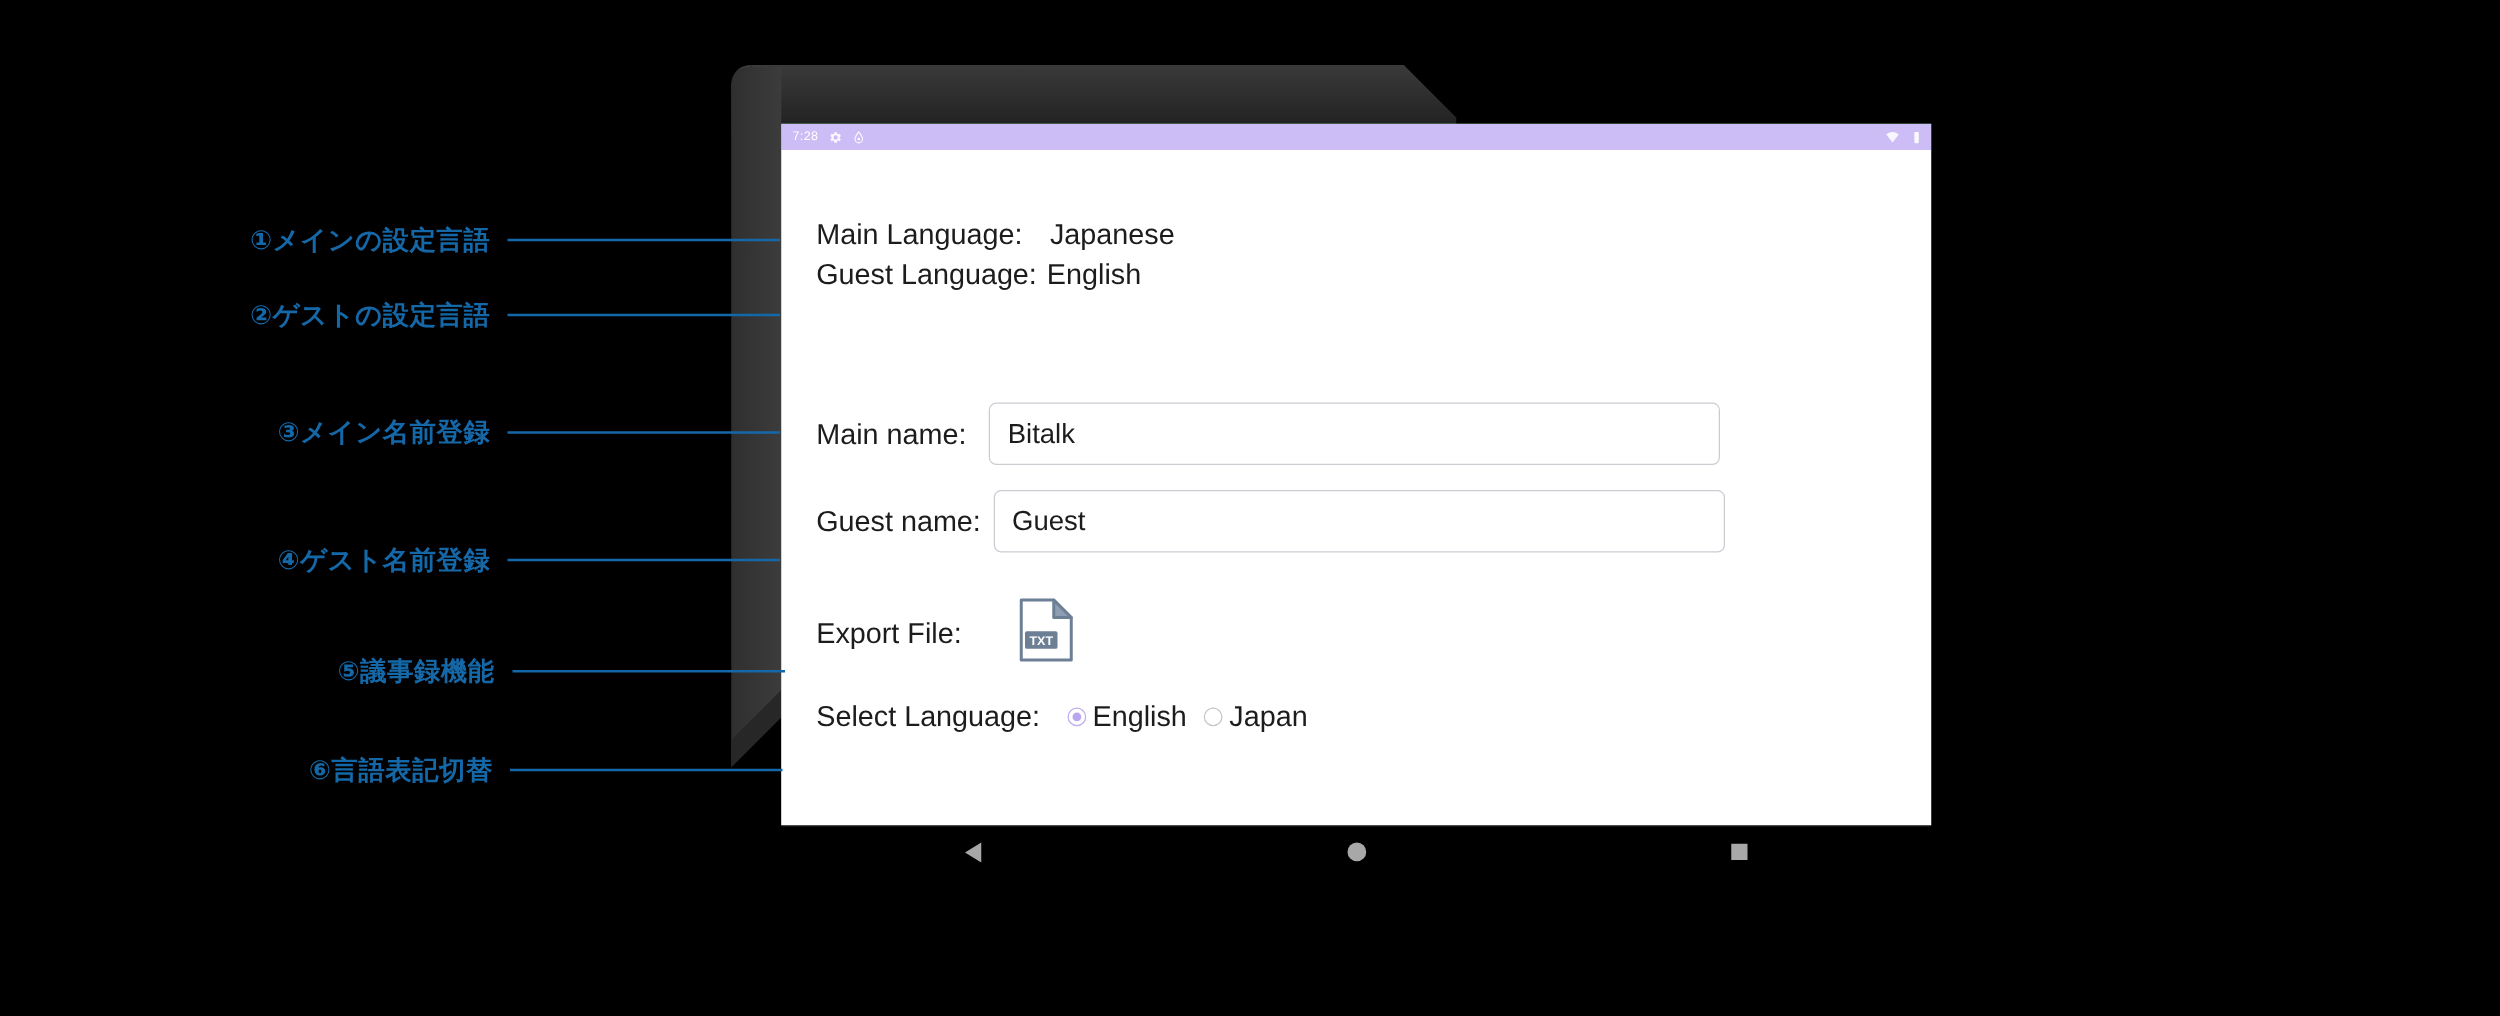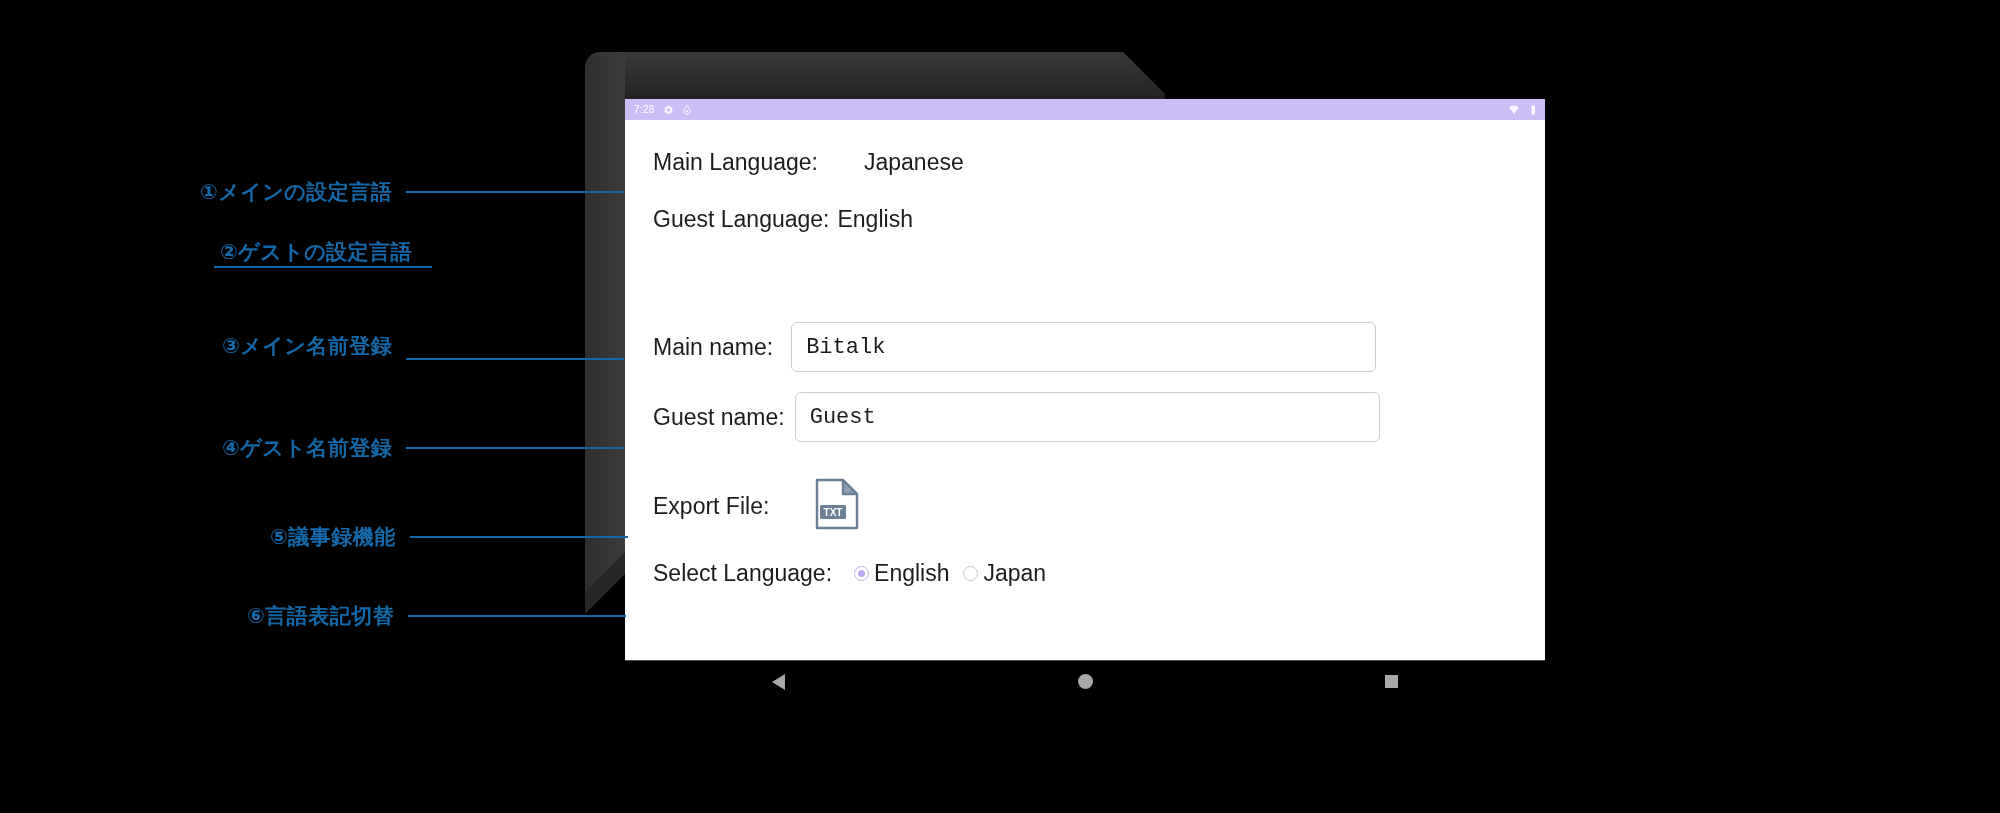--- a/index.html
+++ b/index.html
@@ -96,21 +96,21 @@
     width: 585px;
     height: 50px;
     border: 1px solid #c9cdd2;
     border-radius: 6px;
     background: #fff;
     display: flex;
     align-items: center;
     padding-left: 14px;
     font-size: 22px;
     color: #1c1c1c;
-    font-family: Liberation Mono, monospace;
+    font-family: Liberation Sans, sans-serif;
   }
   .radio-group { display: flex; align-items: center; gap: 14px; }
   .radio-item { display: flex; align-items: center; gap: 5px; }
   .radio-dot {
     width: 15px; height: 15px;
     border-radius: 50%;
     border: 1.5px solid #c7c7cc;
     background: #fff;
     display: flex; align-items: center; justify-content: center;
     flex: none;
@@ -188,21 +188,21 @@
       <svg class="status-ic" viewBox="0 0 24 24" fill="#ffffff">
         <path d="M12 20 L22 7 A 15 15 0 0 0 2 7 Z" opacity="0.95"></path>
       </svg>
       <svg class="status-ic" viewBox="0 0 24 24" fill="#ffffff">
         <rect x="9" y="3" width="7" height="18" rx="1.5"></rect>
       </svg>
     </div>
 
     <div id="app-body">
 
-      <div class="row" style="left:28px; top:29px;gap:24px;">
+      <div class="row" style="left:28px; top:54px;">
         <span class="field-label">Main Language:</span>
         <span class="field-value" style="margin-left:22px;">Japanese</span>
       </div>
 
       <div class="row" style="left:28px; top:86px;align-items:flex-end;">
         <span class="field-label">Guest Language:</span>
         <span class="field-value" style="margin-left:8px;">English</span>
       </div>
 
       <div class="row" style="left:28px; top:178px;margin-top:24px;">
@@ -254,26 +254,26 @@
     <span class="nav-btn">
         <span class="nav-recent"></span>
       </span>
   </div>
 
   <div class="annotation" style="left:200px; top:178px;">
     <span class="anno-text">①メインの設定言語</span>
     <span class="leader" style="width:218px;"></span>
   </div>
 
-  <div class="annotation" style="left:200px; top:238px;flex-direction:column;">
+  <div class="annotation" style="left:200px; top:238px;">
     <span class="anno-text">②ゲストの設定言語</span>
     <span class="leader" style="width:218px;"></span>
   </div>
 
-  <div class="annotation" style="left:222px; top:332px;align-items:flex-end;">
+  <div class="annotation" style="left:222px; top:332px;">
     <span class="anno-text">③メイン名前登録</span>
     <span class="leader" style="width:218px;"></span>
   </div>
 
   <div class="annotation" style="left:222px; top:434px;">
     <span class="anno-text">④ゲスト名前登録</span>
     <span class="leader" style="width:218px;"></span>
   </div>
 
   <div class="annotation" style="left:270px; top:523px;">

